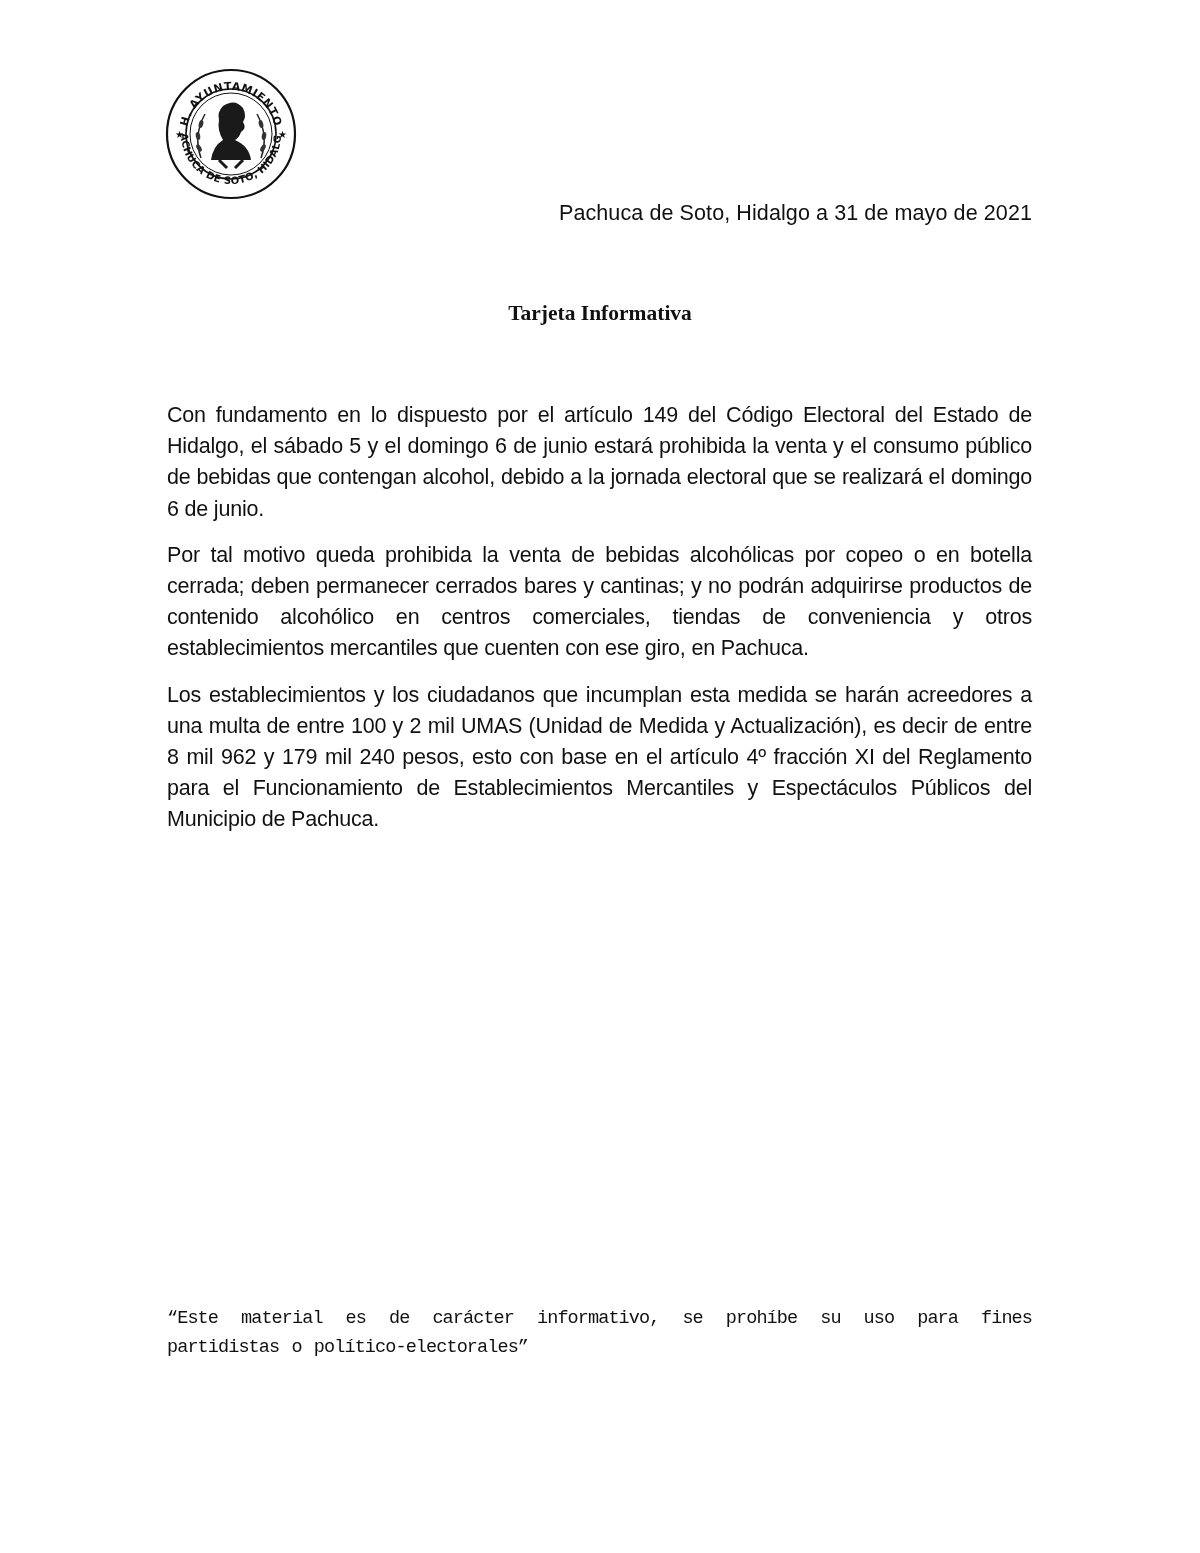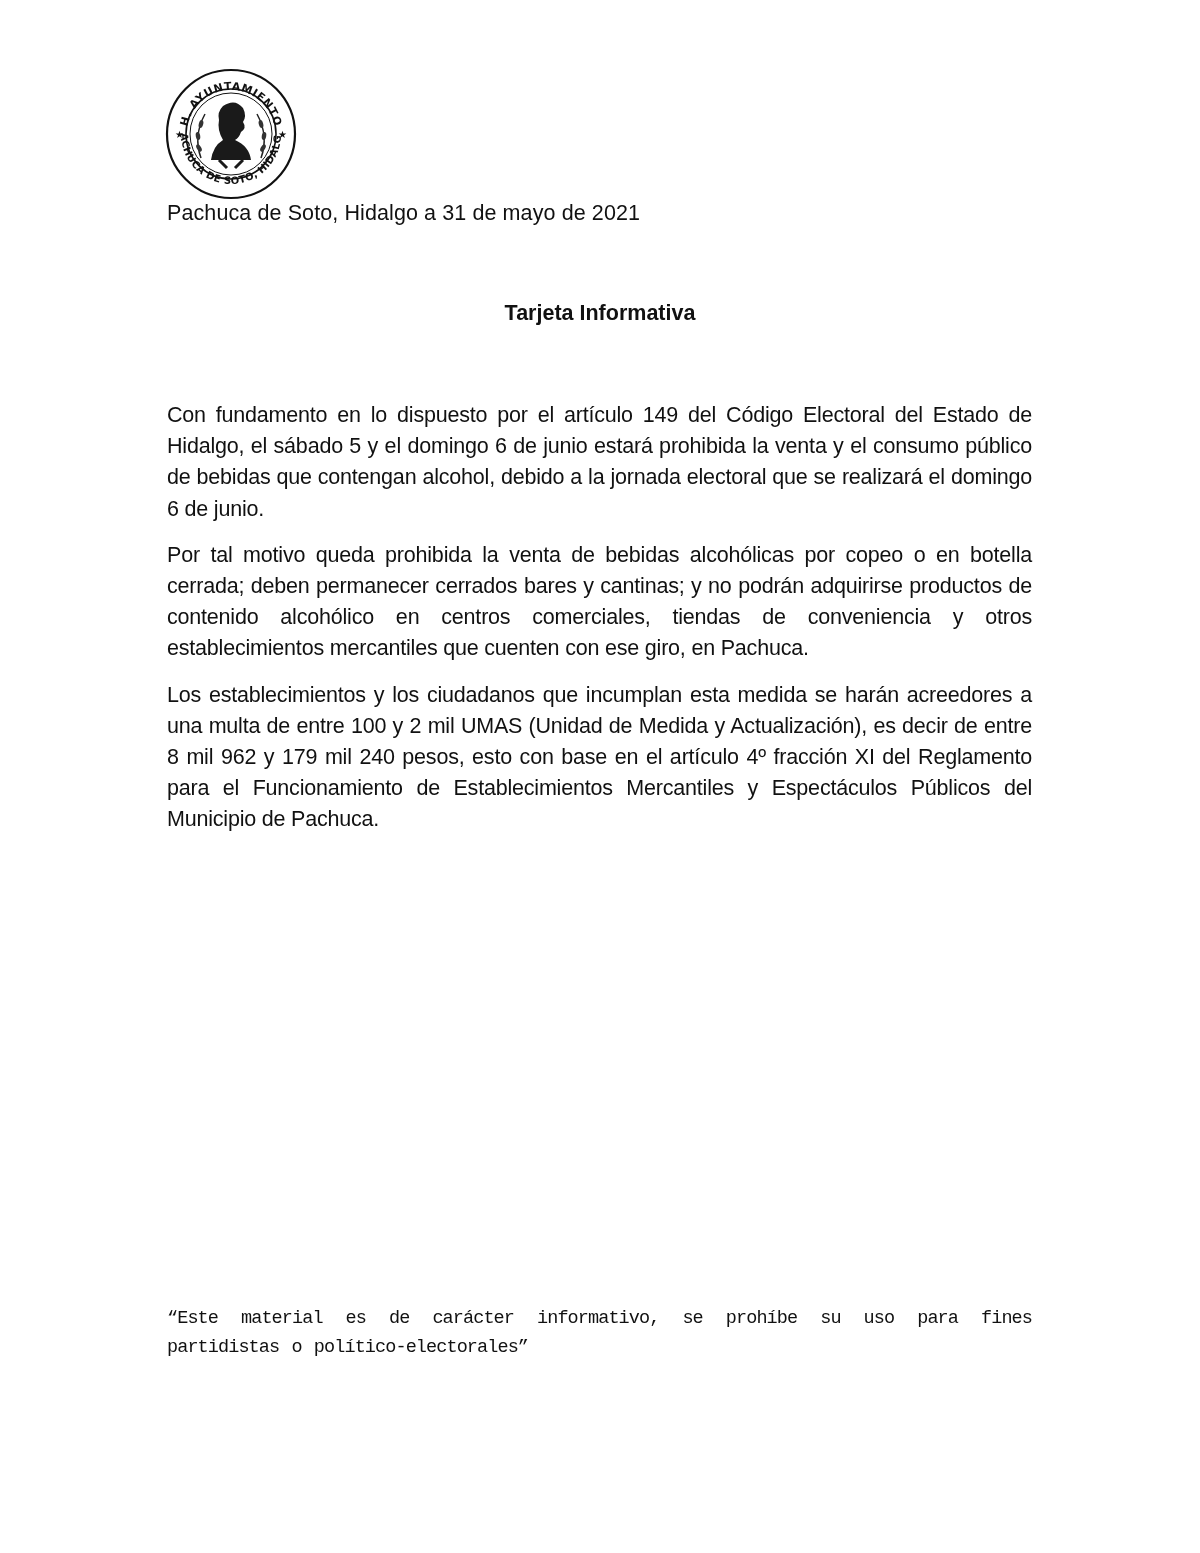--- a/index.html
+++ b/index.html
@@ -21,34 +21,35 @@
       top: 68px;
       width: 132px;
       height: 132px;
     }
     .seal svg { width: 132px; height: 132px; display: block; }
     .date-line {
       position: absolute;
       left: 167px;
       width: 865px;
       top: 198px;
-      text-align: left;
+      text-align: right;
       font-size: 21.5px;
       line-height: 30px;
       letter-spacing: 0.1px;
     }
     .doc-title {
       position: absolute;
       left: 0;
       width: 1200px;
       top: 298px;
       text-align: center;
       font-size: 21.5px;
       font-weight: bold;
       line-height: 30px;
+      font-family: Liberation Serif, serif;
     }
     .body-text {
       position: absolute;
       left: 167px;
       width: 865px;
       top: 400px;
     }
     .body-text p {
       margin: 0 0 15px 0;
       font-size: 21.5px;

